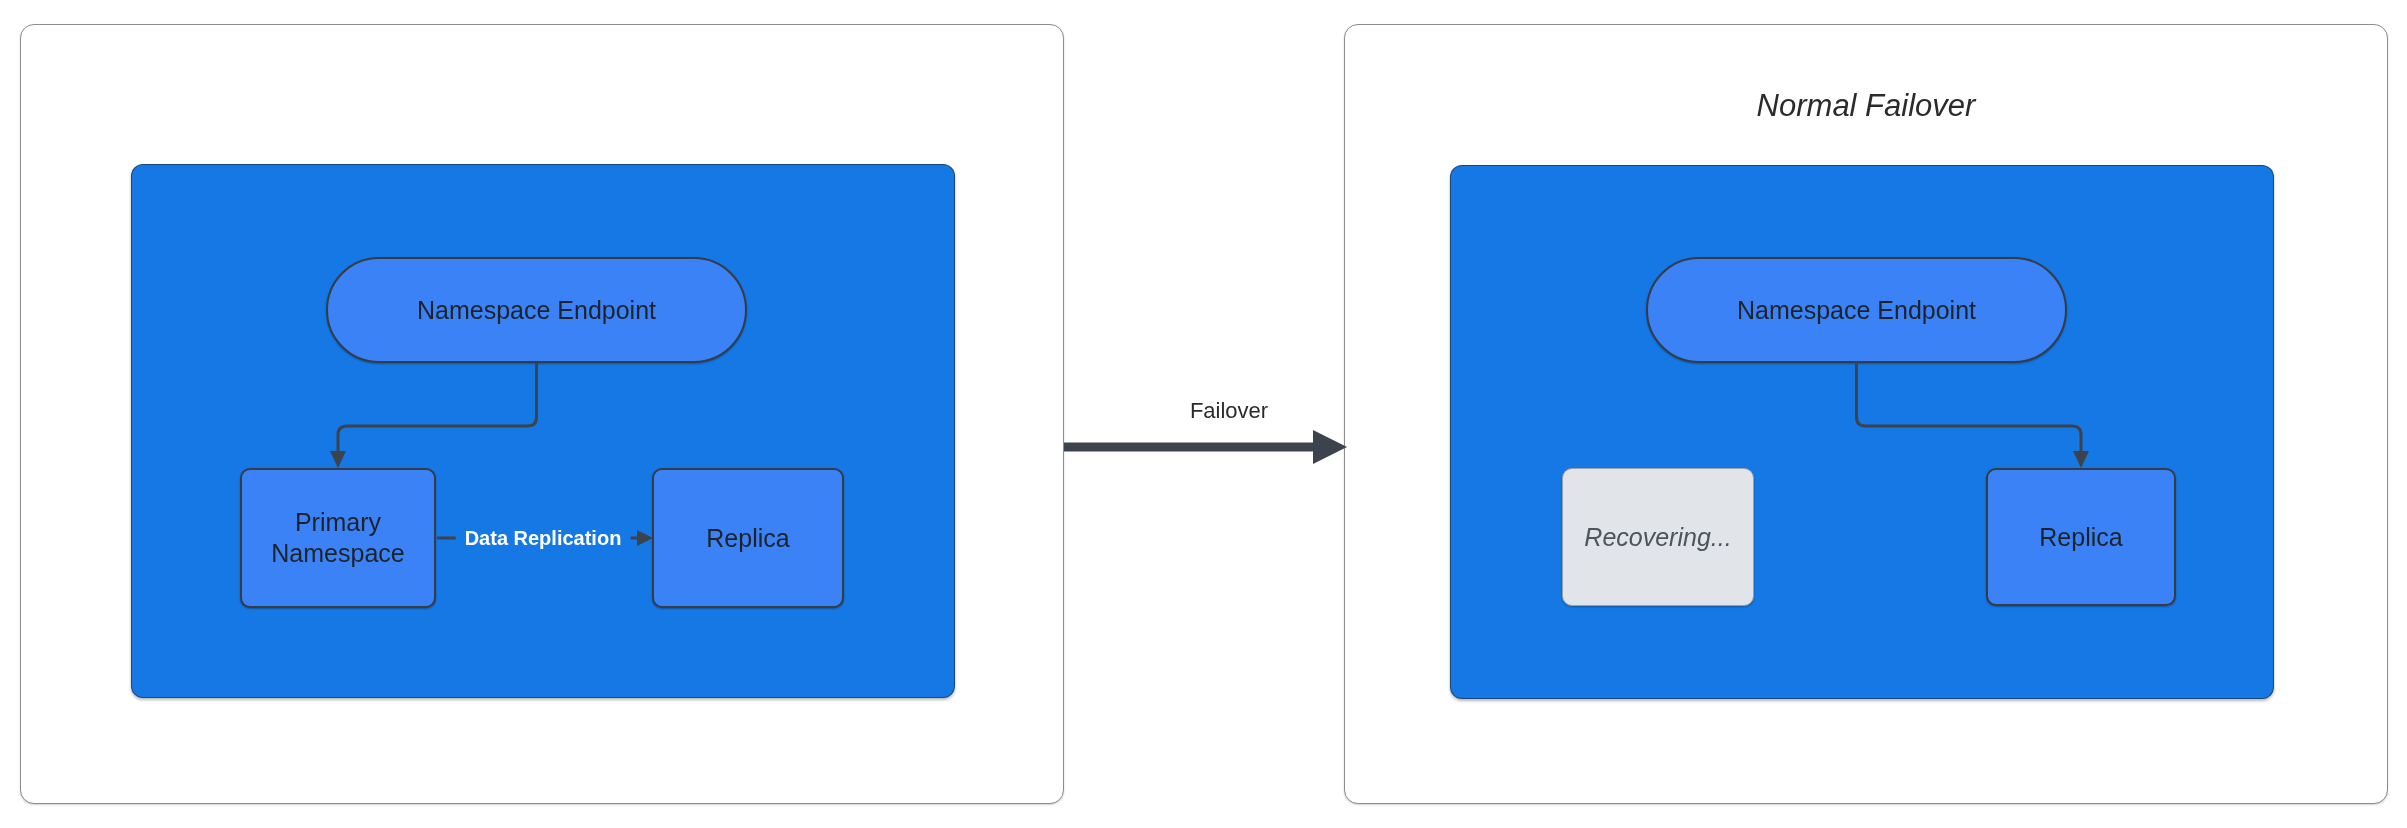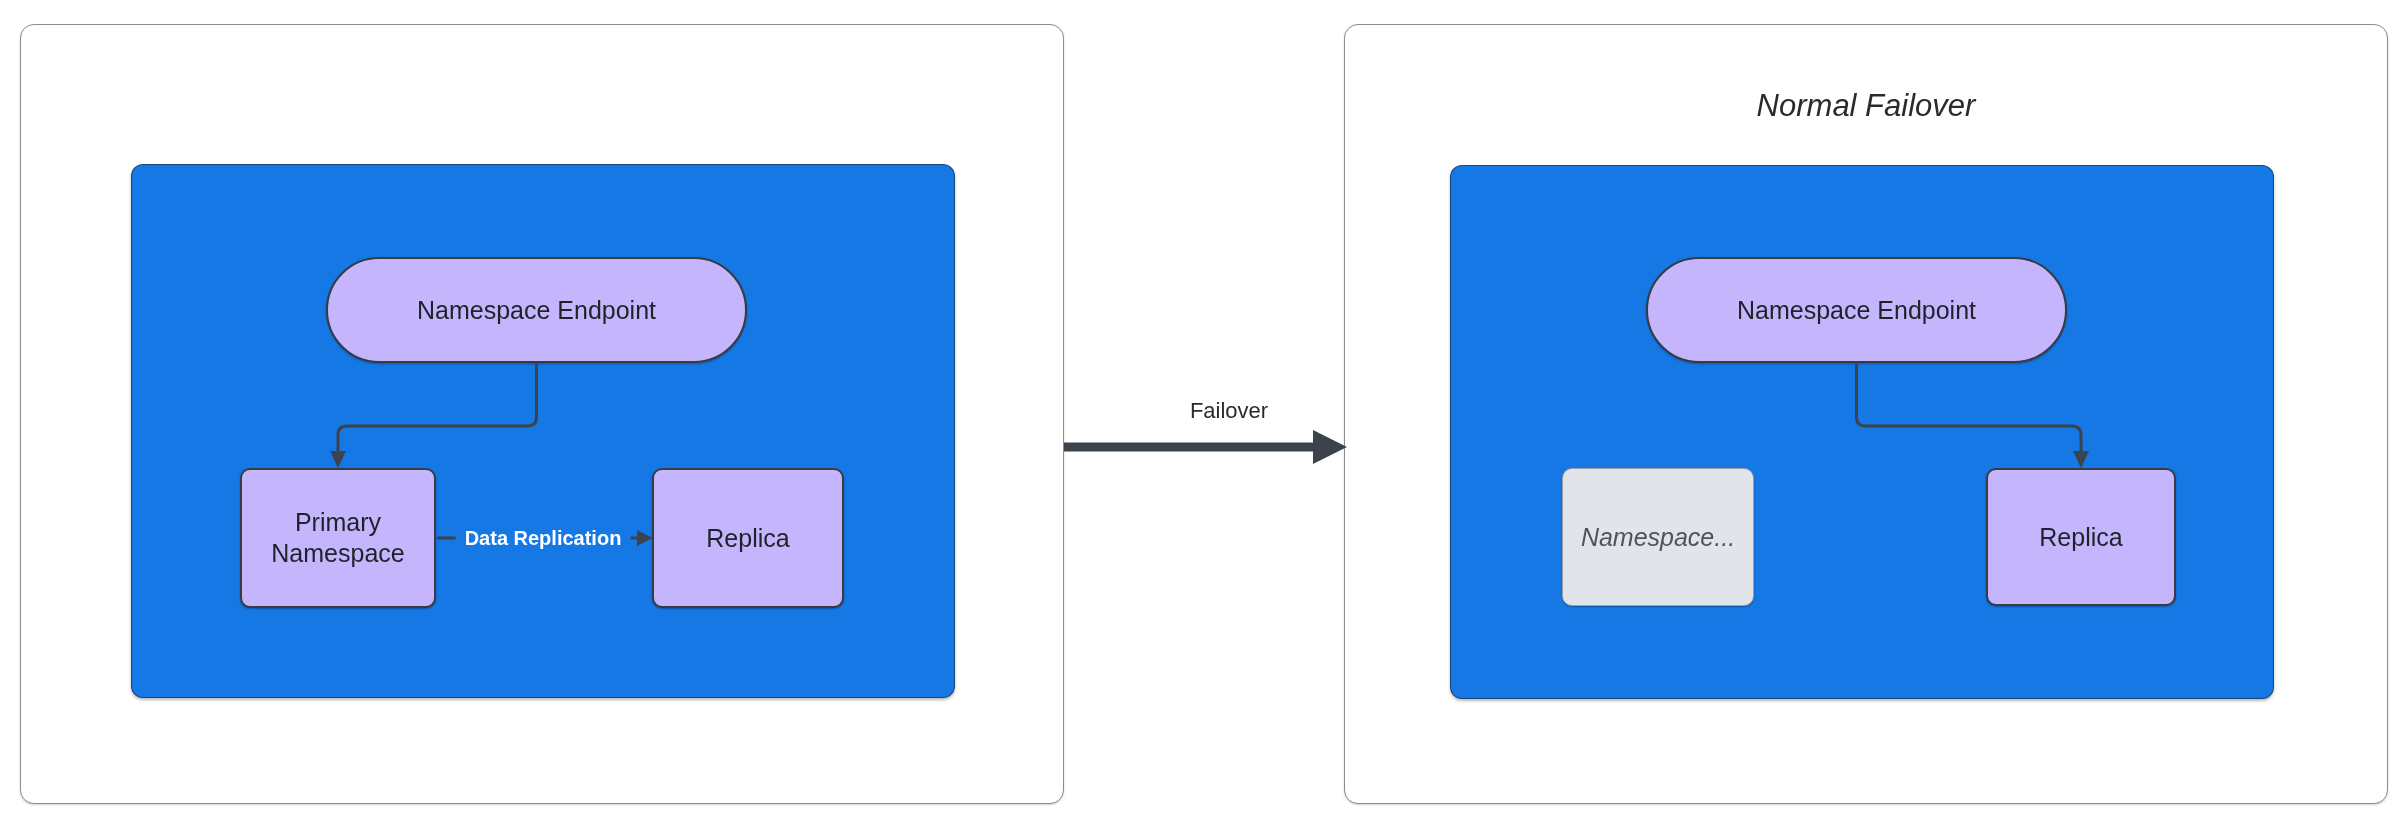--- a/index.html
+++ b/index.html
@@ -57,21 +57,21 @@
     border-radius: 12px;
     box-shadow: 0 2px 3px rgba(0,0,0,0.28);
   }
 
   .node {
     position: absolute;
     display: flex;
     align-items: center;
     justify-content: center;
     text-align: center;
-    background: #c4b5fd;
+    background: #3b82f6;
     border: 2px solid var(--node-border);
     color: var(--node-text);
     font-size: 25px;
     line-height: 1.24;
     box-shadow: 0 1px 2px rgba(0,0,0,0.30);
   }
   .node.stadium {
     width: 421px;
     height: 106px;
     border-radius: 53px;
@@ -147,21 +147,21 @@
   <div class="panel right">
     <div class="blue-container" style="left:105px; top:140px;"></div>
   </div>
   <div class="panel-title" style="left:1866px; top:106px;">Normal Failover</div>
 
   <div class="node stadium" style="left:1646px; top:257px;">
     <span>Namespace Endpoint</span>
   </div>
 
   <div class="node box disabled" style="left:1562px; top:468px; width:192px;">
-    <span>Namespace...</span>
+    <span>Recovering...</span>
   </div>
 
   <div class="node box" style="left:1986px; top:468px; width:190px;">
     <span>Replica</span>
   </div>
 
   <svg class="edges-overlay" viewBox="0 0 2407 828">
 
     <path class="edge" d="M536.5 363 V417 Q536.5 426 527.5 426 H347 Q338 426 338 435 V452"></path>
     <polygon class="arrowhead" points="330,451 346,451 338,468"></polygon>

